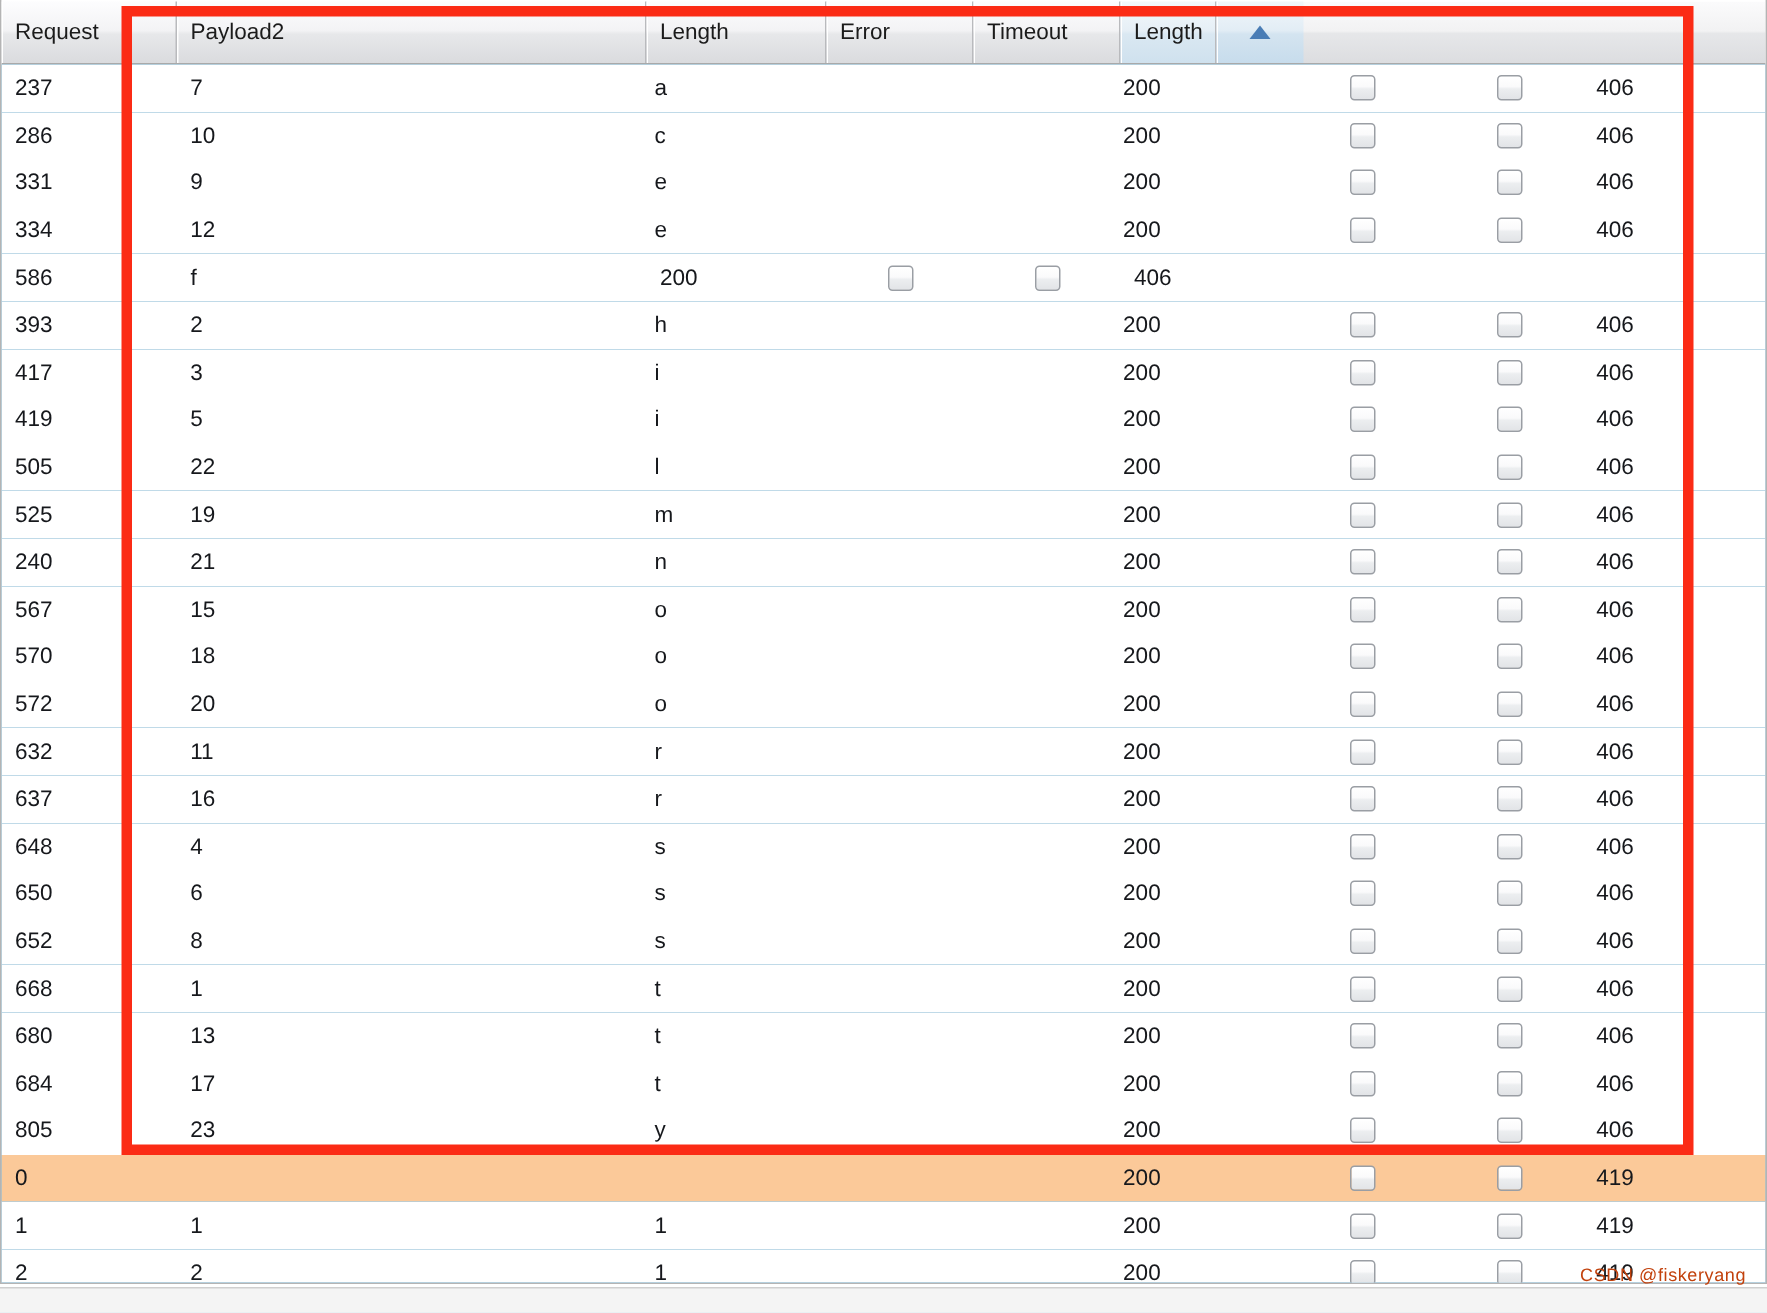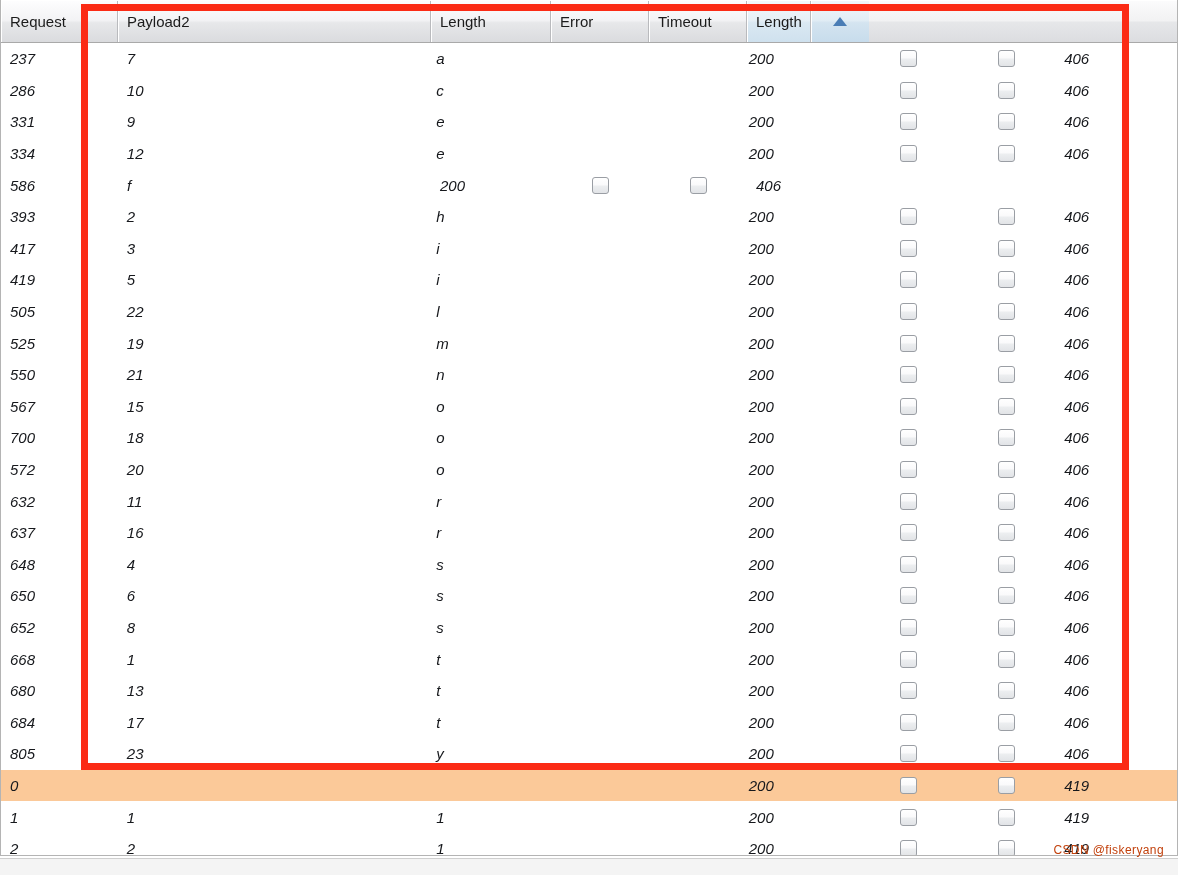--- a/index.html
+++ b/index.html
@@ -72,21 +72,20 @@
     width: 0; height: 0;
     border-left: 7px solid transparent;
     border-right: 7px solid transparent;
     border-bottom: 9px solid #4a7db5;
   }
 
   
   .tbody {
     position: relative;
     background: #0369a1;
-    font-style: italic;
   }
   .tr {
     display: flex;
     height: 31.6px;
     align-items: center;
     background: #ffffff;
   }
   .tr.highlight { background: #fbc999; }
   .td {
     height: 100%;
@@ -323,21 +322,21 @@
           <div class="td center c-error">
             <span class="cbx"></span>
           </div>
           <div class="td center c-timeout">
             <span class="cbx"></span>
           </div>
           <div class="td c-length">406</div>
           <div class="td c-sort"></div>
         </div>
         <div class="tr">
-          <div class="td c-request">550</div>
+          <div class="td c-request">240</div>
           <div class="td c-payload1">21</div>
           <div class="td c-payload2">n</div>
           <div class="td c-status">200</div>
           <div class="td center c-error">
             <span class="cbx"></span>
           </div>
           <div class="td center c-timeout">
             <span class="cbx"></span>
           </div>
           <div class="td c-length">406</div>
@@ -351,21 +350,21 @@
           <div class="td center c-error">
             <span class="cbx"></span>
           </div>
           <div class="td center c-timeout">
             <span class="cbx"></span>
           </div>
           <div class="td c-length">406</div>
           <div class="td c-sort"></div>
         </div>
         <div class="tr">
-          <div class="td c-request">700</div>
+          <div class="td c-request">570</div>
           <div class="td c-payload1">18</div>
           <div class="td c-payload2">o</div>
           <div class="td c-status">200</div>
           <div class="td center c-error">
             <span class="cbx"></span>
           </div>
           <div class="td center c-timeout">
             <span class="cbx"></span>
           </div>
           <div class="td c-length">406</div>

